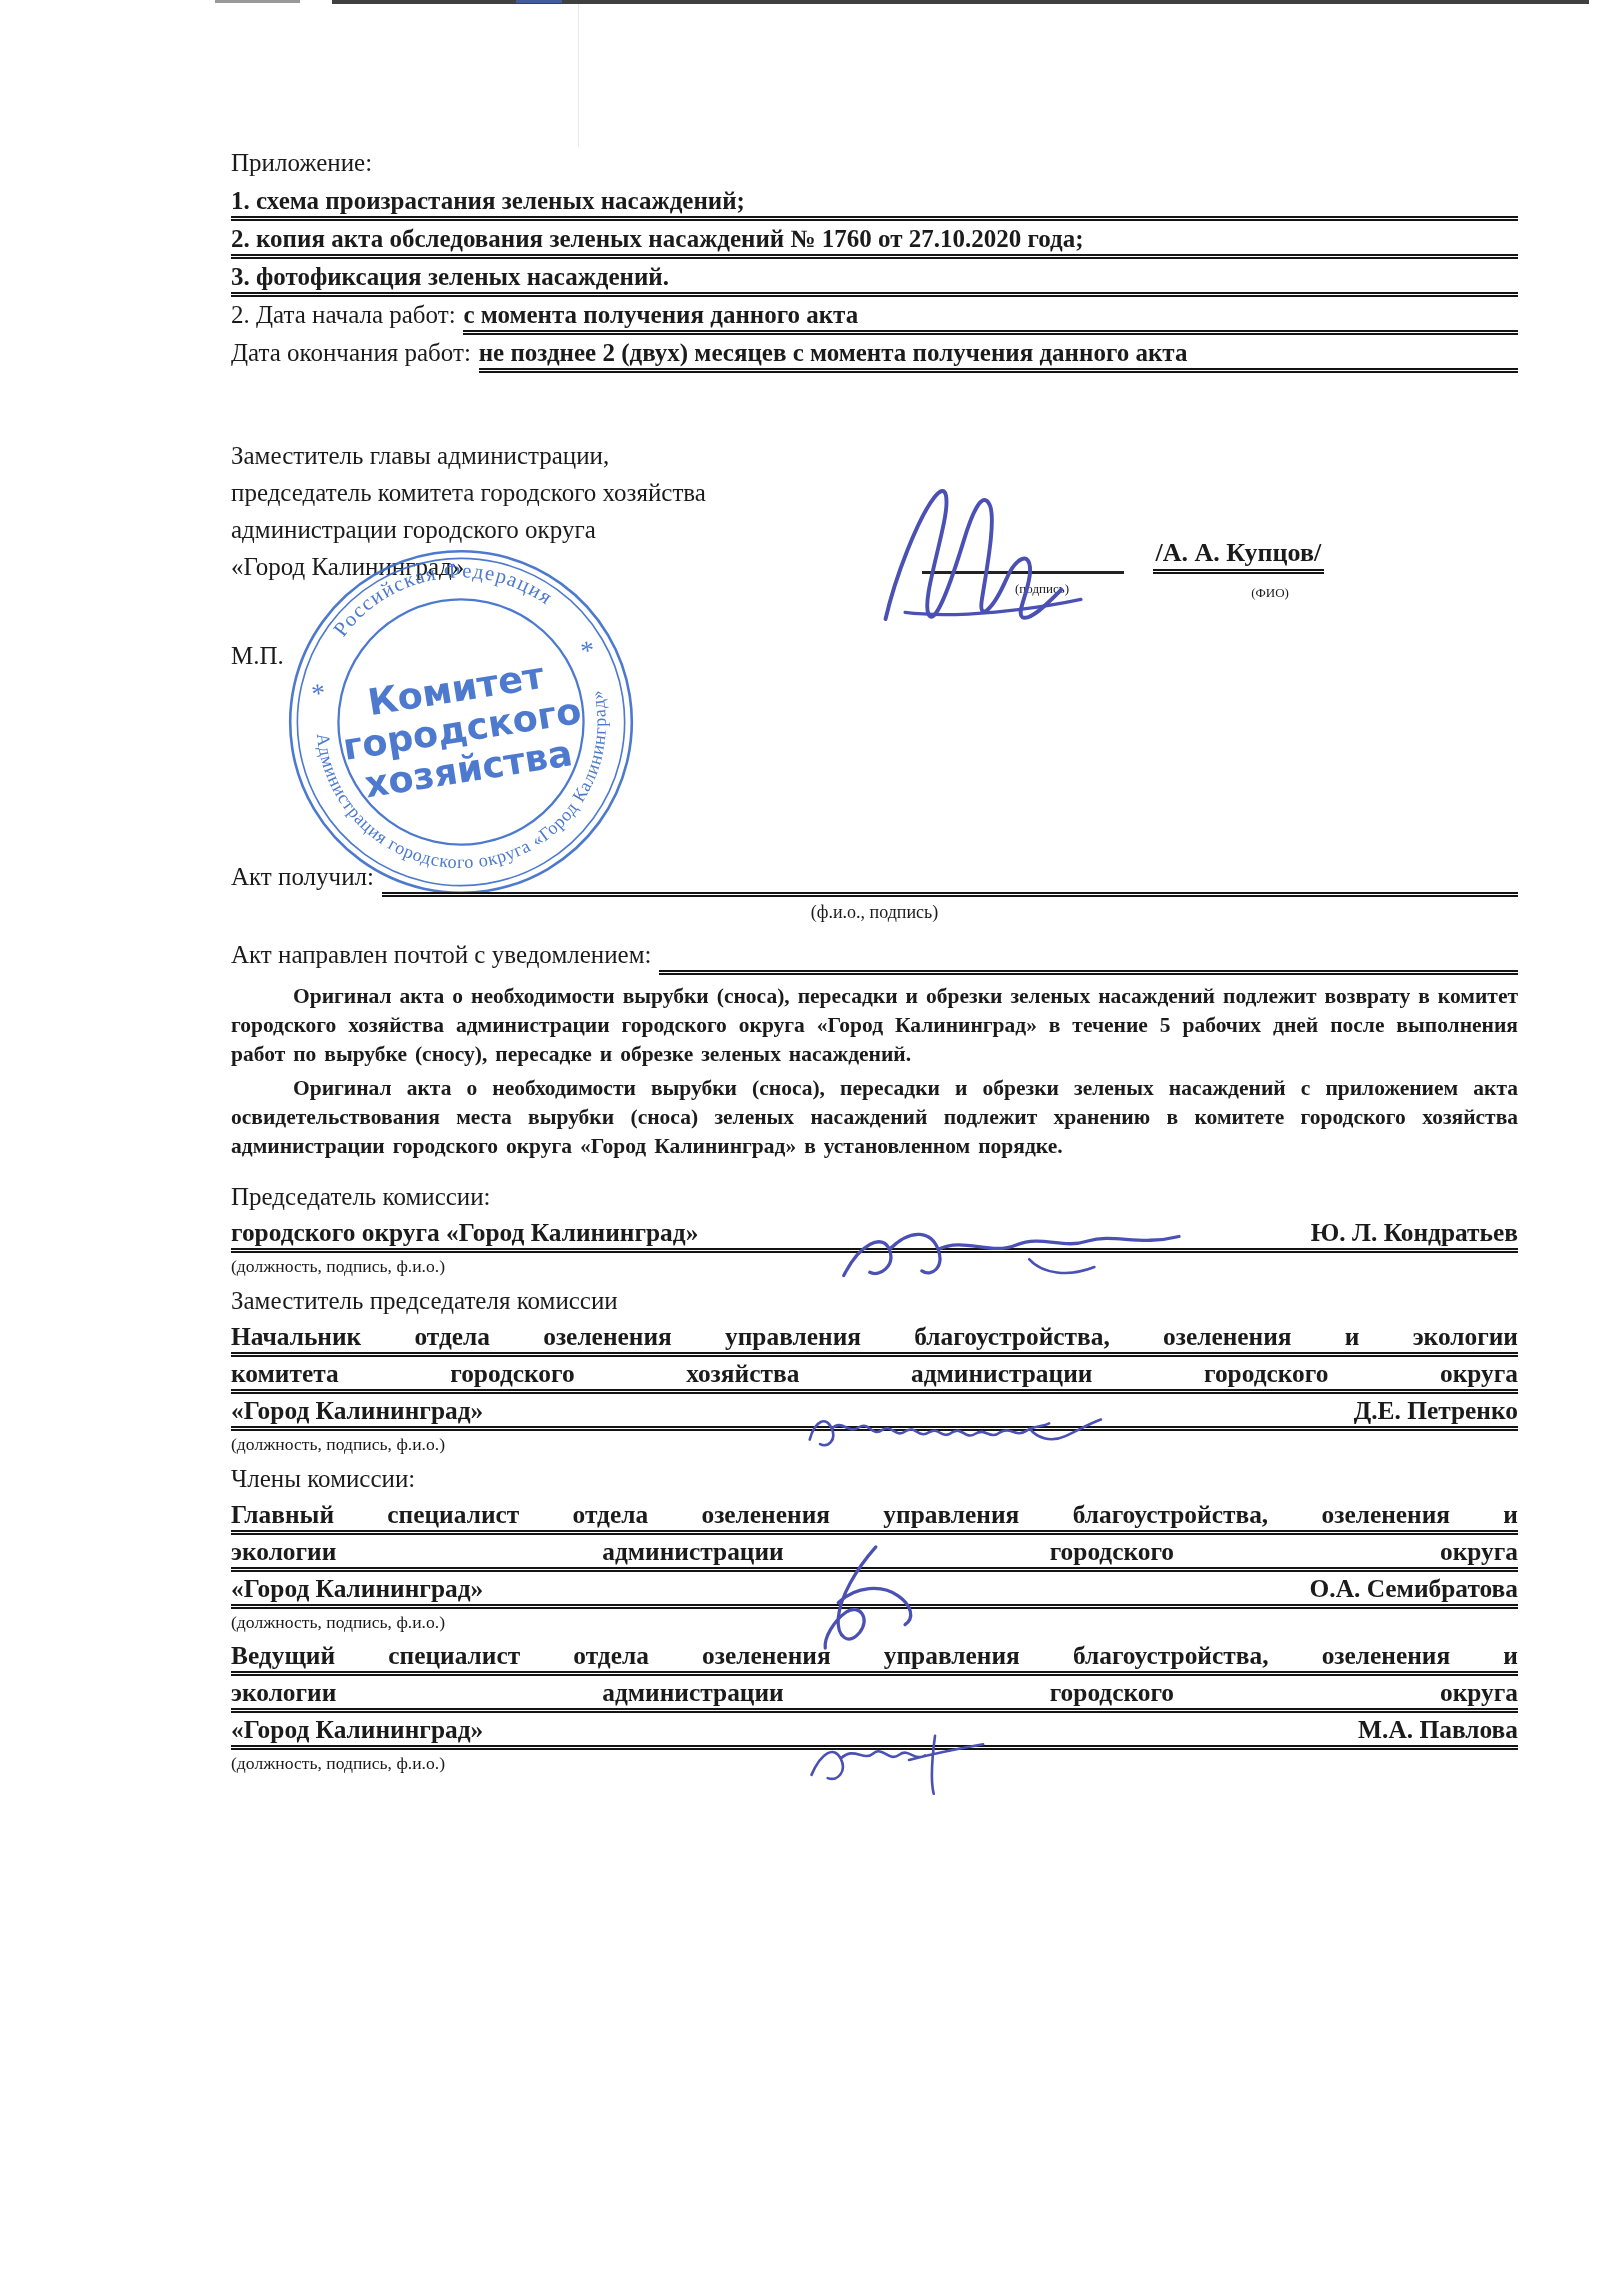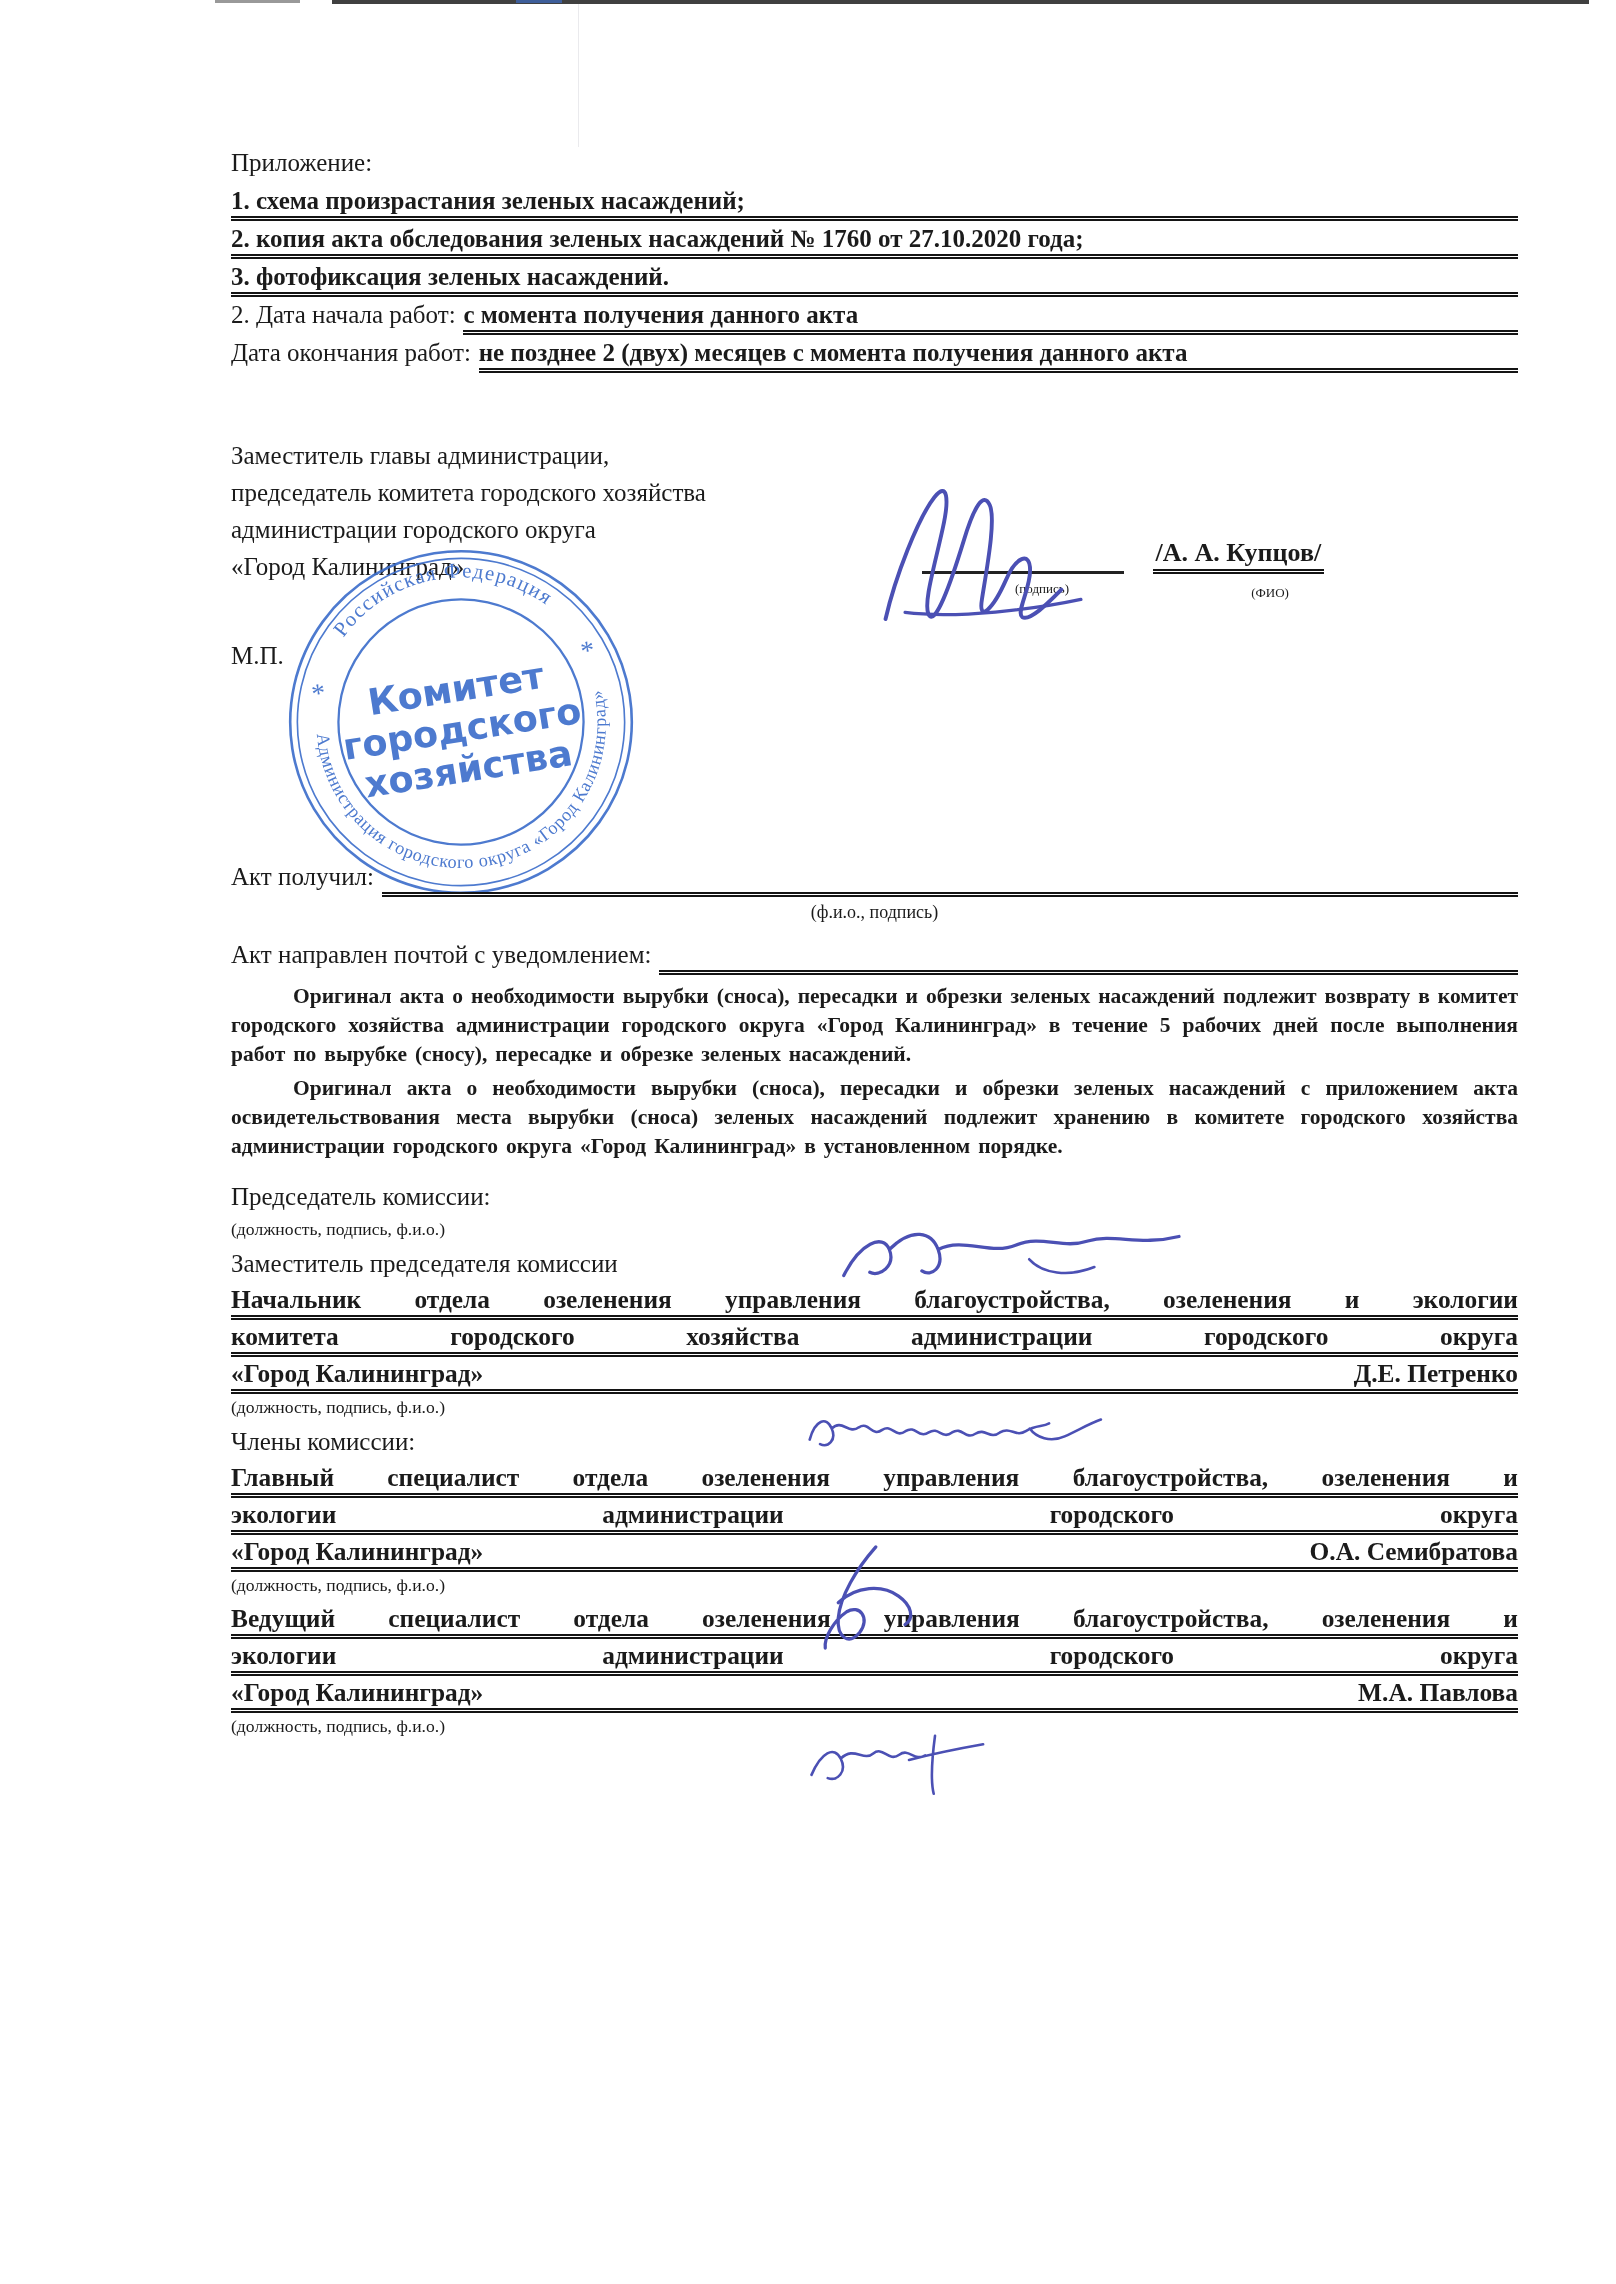--- a/index.html
+++ b/index.html
@@ -143,20 +143,24 @@
   </div>
 
   <section class="abs paras">
     <p>Оригинал акта о необходимости вырубки (сноса), пересадки и обрезки зеленых насаждений подлежит возврату в комитет городского хозяйства администрации городского округа «Город Калининград» в течение 5 рабочих дней после выполнения работ по вырубке (сносу), пересадке и обрезке зеленых насаждений.</p>
     <p>Оригинал акта о необходимости вырубки (сноса), пересадки и обрезки зеленых насаждений с приложением акта освидетельствования места вырубки (сноса) зеленых насаждений подлежит хранению в комитете городского хозяйства администрации городского округа «Город Калининград» в установленном порядке.</p>
   </section>
 
   <section class="abs commission">
     <div class="c-label">Председатель комиссии:</div>
 
+    <div class="sigrow">
+      <span>городского округа «Город Калининград»</span>
+      <span>Ю. Л. Кондратьев</span>
+    </div>
     <div class="c-cap">(должность, подпись, ф.и.о.)</div>
 
     <div class="c-label">Заместитель председателя комиссии</div>
     <div class="jrow">Начальник отдела озеленения управления благоустройства, озеленения и экологии</div>
     <div class="jrow">комитета городского хозяйства администрации городского округа</div>
     <div class="sigrow">
       <span>«Город Калининград»</span>
       <span>Д.Е. Петренко</span>
     </div>
     <div class="c-cap">(должность, подпись, ф.и.о.)</div>

